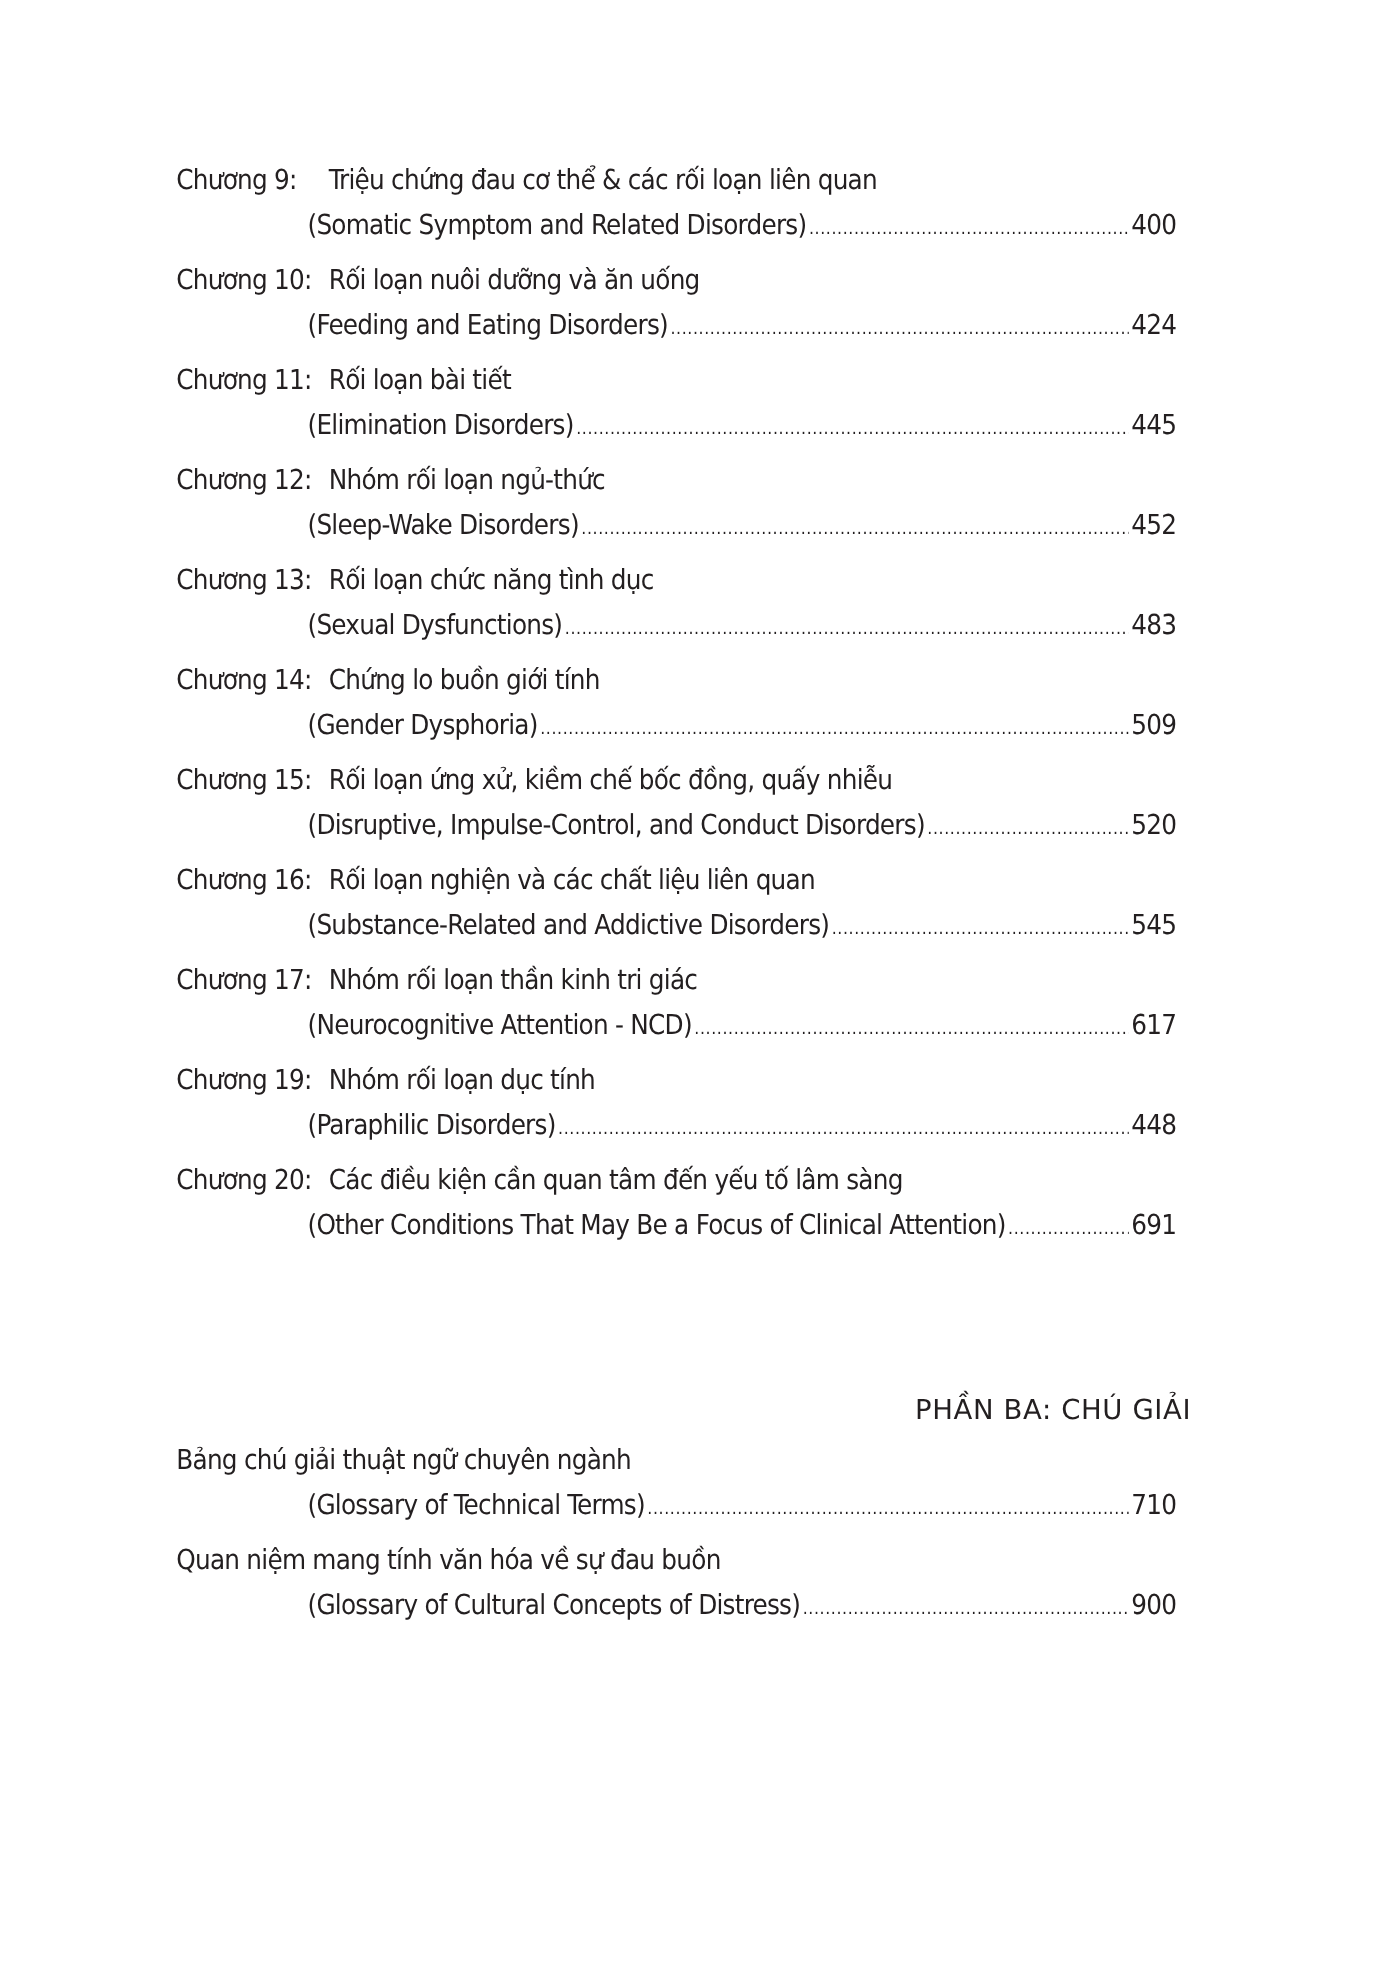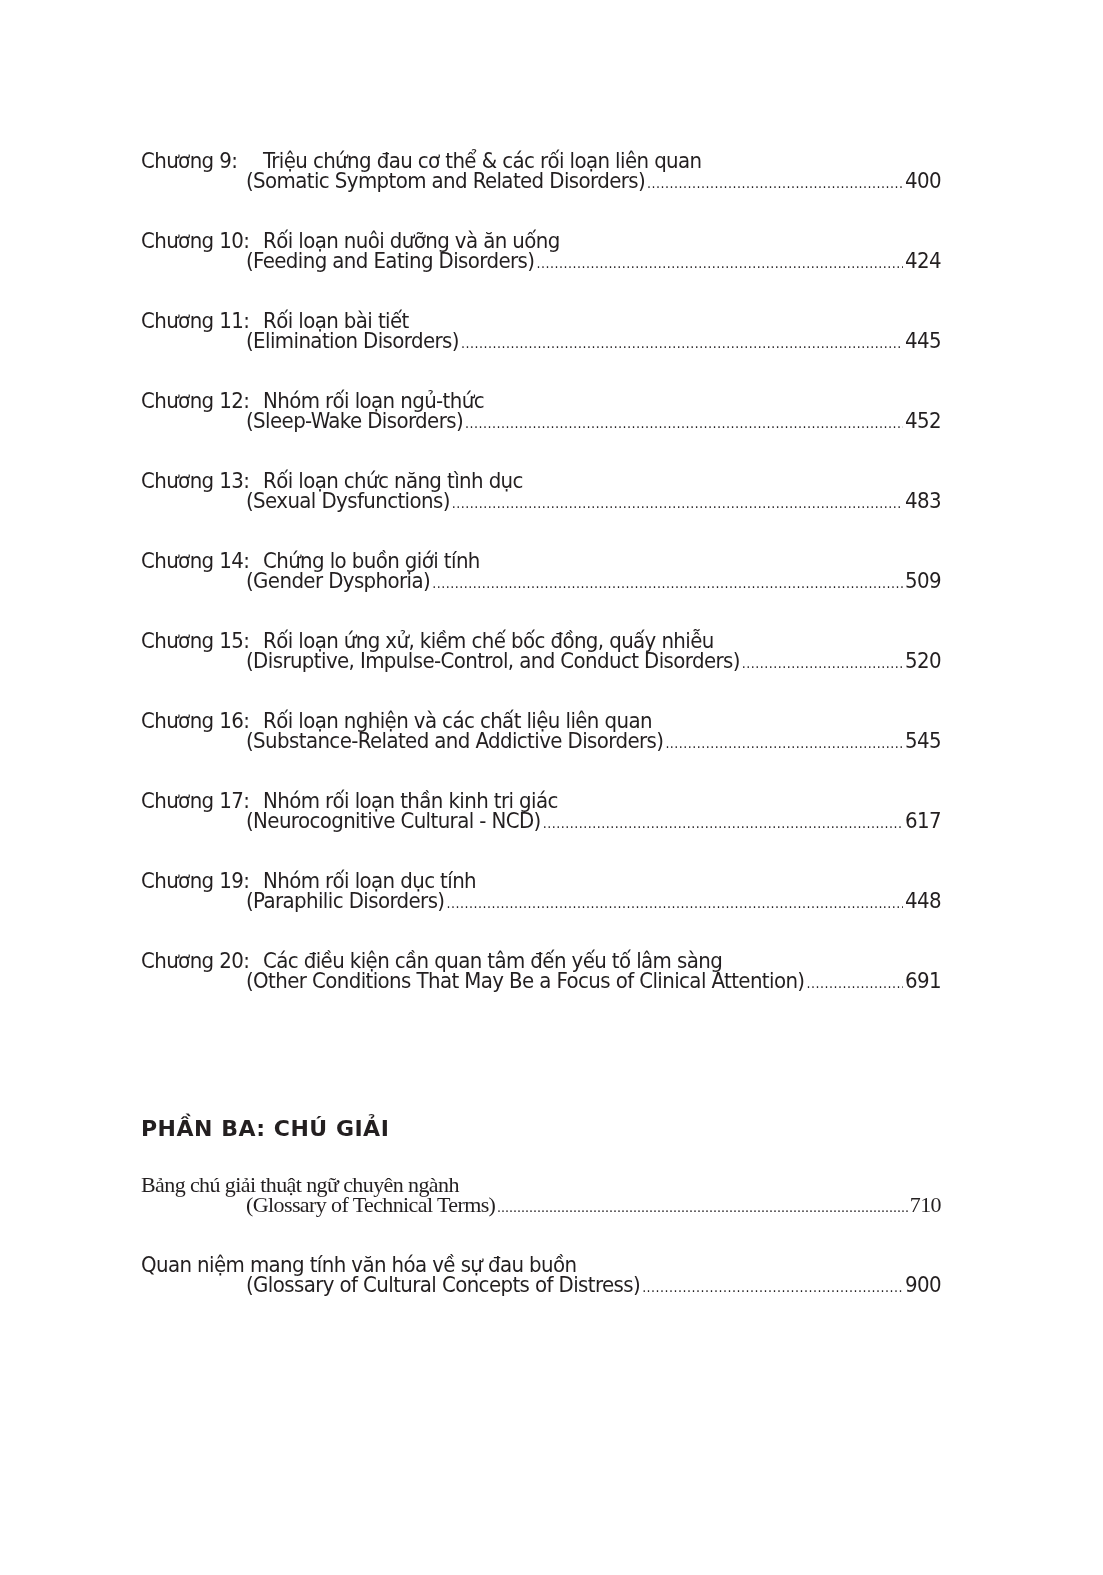--- a/index.html
+++ b/index.html
@@ -1,28 +1,28 @@
 <!DOCTYPE html>
 <html><head>
 <meta charset="utf-8">
 <style>
   html, body { margin: 0; padding: 0; background: #ffffff; }
   body { width: 1103px; height: 1575px; position: relative; overflow: hidden;
          font-family: "DejaVu Sans Condensed", "DejaVu Sans", sans-serif; color: #231f20; }
   .page { position: absolute; left: 141px; top: 128px; width: 800px; }
   .entry { position: relative; height: 80px; font-size: 22px; letter-spacing: -0.6px; }
-  .line1 { position: absolute; top: 16px; left: 0; height: 34px; line-height: 34px; white-space: nowrap; display: flex; }
+  .line1 { position: absolute; top: 0; left: 0; height: 34px; line-height: 34px; white-space: nowrap; display: flex; }
   .label { display: inline-block; width: 122px; }
   .line2 { position: absolute; top: 36px; left: 105px; right: 0; height: 34px; line-height: 34px;
            display: flex; align-items: baseline; white-space: nowrap; }
   .dots { flex: 1; overflow: hidden; margin: 0 2px; letter-spacing: 0.5px; font-size: 14px; }
   .dots::before { content: "......................................................................................................................................................................................................"; }
   .page-num { text-align: right; }
-  .section-title { position: absolute; left: 0; width: 800px; top: 988px; text-align: left;
-                   font-weight: bold; font-size: 22px; letter-spacing: 0.5px; font-family: "DejaVu Sans", sans-serif; }
+  .section-title { position: absolute; left: 12px; width: 800px; top: 988px; text-align: right;
+                   font-weight: normal; font-size: 22px; letter-spacing: 0.5px; font-family: "DejaVu Sans", sans-serif; }
   .gloss { position: absolute; left: 0; width: 800px; }
   .gloss .line1 { left: 0; }
 </style>
 </head>
 <body>
 
 <div class="page">
 
   <div class="entry">
     <div class="line1">
@@ -119,21 +119,21 @@
         <span class="page-num">545</span>
       </div>
   </div>
 
   <div class="entry">
     <div class="line1">
         <span class="label">Chương 17:</span>
         <span>Nhóm rối loạn thần kinh tri giác</span>
       </div>
     <div class="line2">
-        <span>(Neurocognitive Cultural - NCD)</span>
+        <span>(Neurocognitive Attention - NCD)</span>
         <span class="dots"></span>
         <span class="page-num">617</span>
       </div>
   </div>
 
 
   <div class="entry">
     <div class="line1">
         <span class="label">Chương 19:</span>
         <span>Nhóm rối loạn dục tính</span>
@@ -152,21 +152,21 @@
       </div>
     <div class="line2">
         <span>(Other Conditions That May Be a Focus of Clinical Attention)</span>
         <span class="dots"></span>
         <span class="page-num">691</span>
       </div>
   </div>
 
   <div class="section-title">PHẦN BA: CHÚ GIẢI</div>
 
-  <div class="entry gloss" style="top:1024px;font-family:Liberation Serif, serif;">
+  <div class="entry gloss" style="top:1024px;">
     <div class="line1">
         <span>Bảng chú giải thuật ngữ chuyên ngành</span>
       </div>
     <div class="line2">
         <span>(Glossary of Technical Terms)</span>
         <span class="dots"></span>
         <span class="page-num">710</span>
       </div>
   </div>
 

